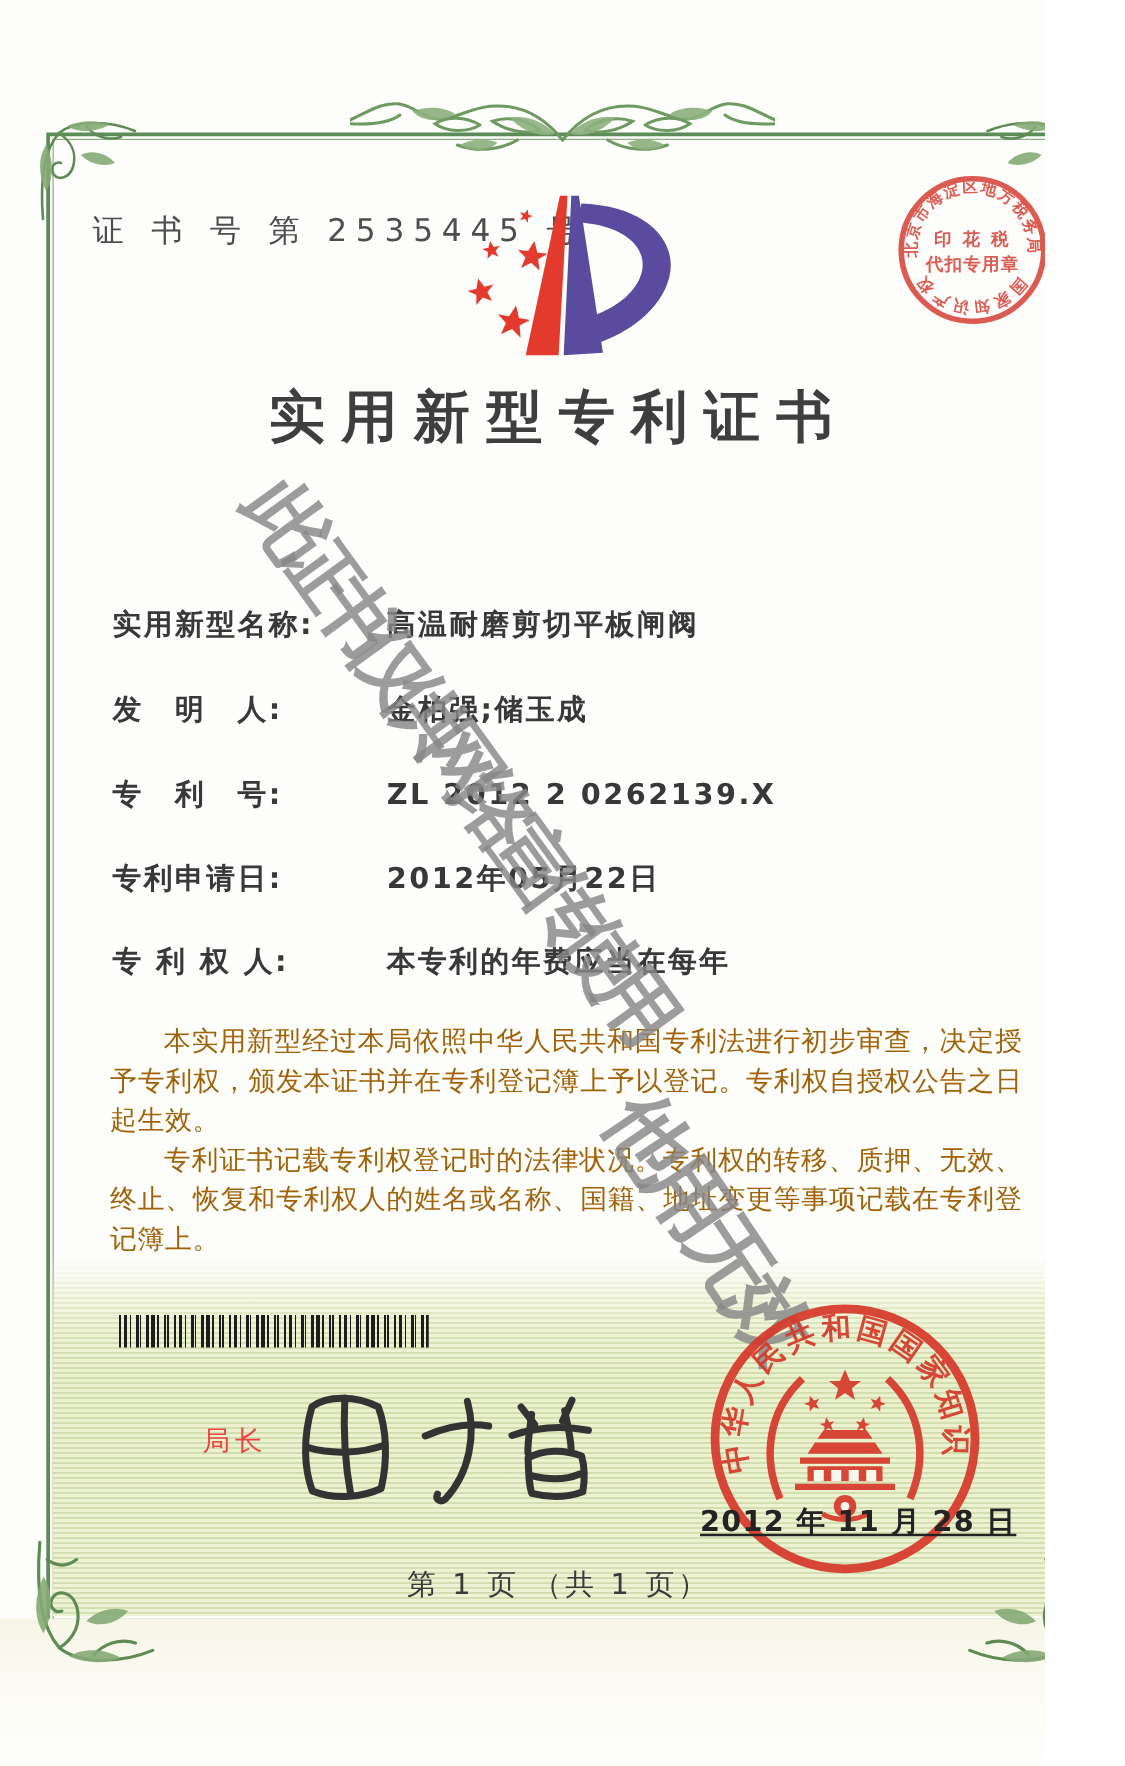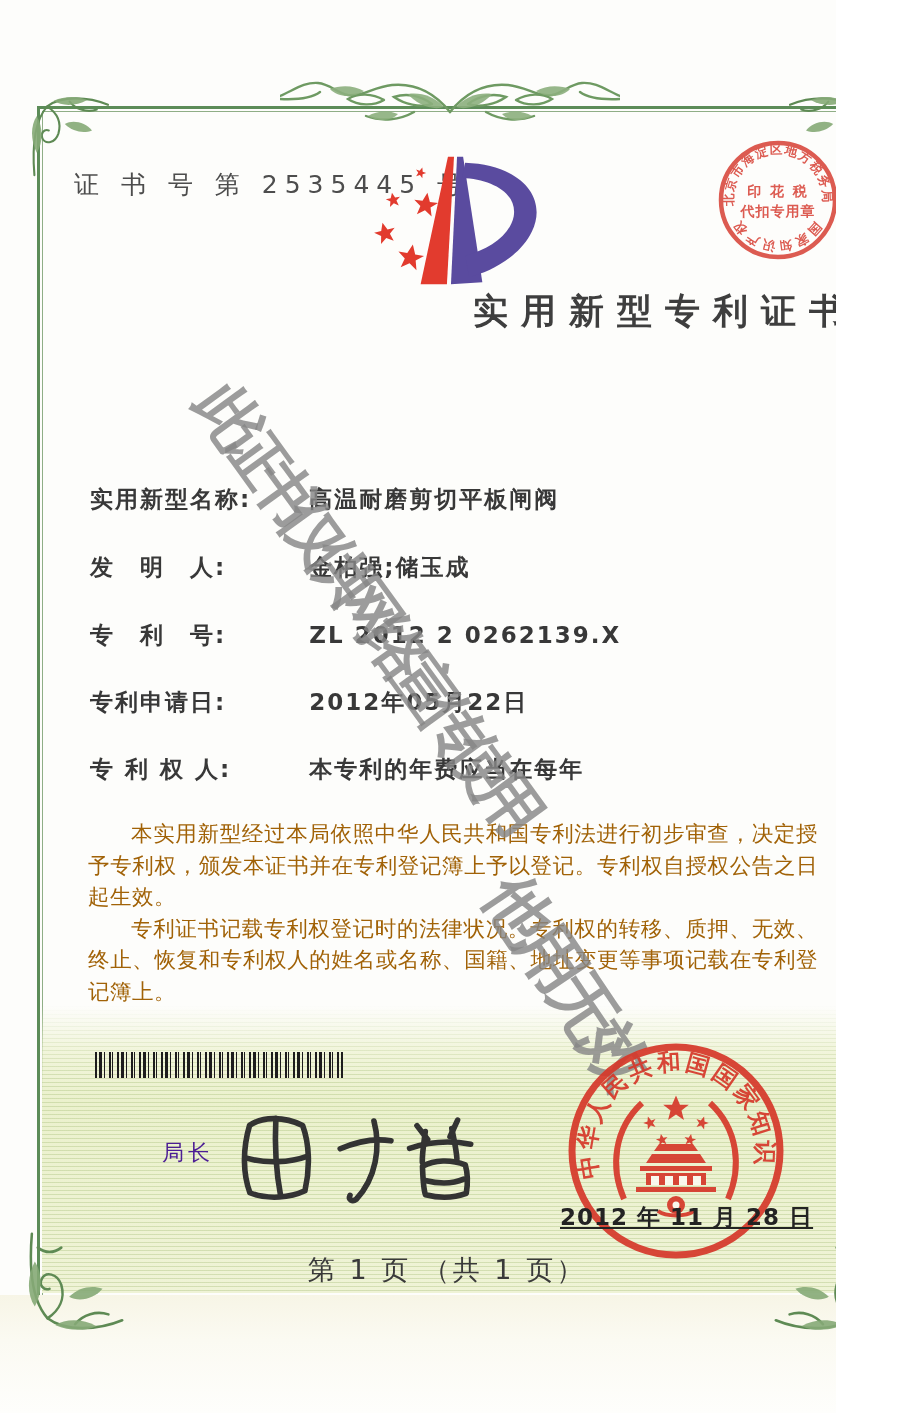--- a/index.html
+++ b/index.html
@@ -17,43 +17,43 @@
   .band-lines{position:absolute;inset:0;
     background:repeating-linear-gradient(180deg,rgba(148,176,98,.30) 0 1px,rgba(0,0,0,0) 1px 4px);
     -webkit-mask-image:linear-gradient(180deg,transparent 0,#000 70px);
     mask-image:linear-gradient(180deg,transparent 0,#000 70px);}
   .below-frame{position:absolute;left:0;top:1295px;width:900px;height:118px;
     background:linear-gradient(180deg,#f7f5e6 0,#fbfaf2 45px,#fefefc 100%);}
 
   
   .cert-no{position:absolute;left:74px;top:168px;font-size:25px;color:#4d4d4d;letter-spacing:7px;font-weight:500;z-index:3;}
   .logo{position:absolute;left:368px;top:152px;width:172px;height:148px;z-index:3;}
-  .title{position:absolute;left:37px;top:288px;width:820px;text-align:right;
-    font-family:"DejaVu Serif","Liberation Serif",serif;font-size:35px;font-weight:700;
+  .title{position:absolute;left:37px;top:304px;width:820px;text-align:center;
+    font-family:"DejaVu Serif","Liberation Serif",serif;font-size:45px;font-weight:700;
     color:#3e3e3e;letter-spacing:13px;z-index:3;}
 
   
   .field{position:absolute;left:90px;width:740px;font-size:23px;color:#383838;z-index:3;white-space:nowrap;}
   .flabel{display:inline-block;min-width:212px;font-weight:600;letter-spacing:2px;margin-top:48px;}
   .fvalue{font-weight:600;letter-spacing:2px;}
 
   
   .body-text{position:absolute;left:88px;top:818px;width:730px;z-index:3;}
   .body-text p{margin:0;text-indent:2em;font-size:21.5px;line-height:31.5px;color:#a16207;
     text-align:justify;letter-spacing:0.5px;}
 
   
   .barcode{position:absolute;left:95px;top:1052px;width:248px;height:26px;z-index:3;
     background:repeating-linear-gradient(90deg,#1d1d1d 0 2px,transparent 2px 4px,#1d1d1d 4px 7px,
       transparent 7px 9px,#1d1d1d 9px 10px,transparent 10px 14px,#1d1d1d 14px 16px,
       transparent 16px 17px,#1d1d1d 17px 18px,transparent 18px 22px);}
-  .signer-title{position:absolute;left:162px;top:1138px;font-size:22px;color:#4c1d95;letter-spacing:4px;z-index:3;}
+  .signer-title{position:absolute;left:162px;top:1138px;font-size:22px;color:#ef4444;letter-spacing:4px;z-index:3;}
   .signature{position:absolute;left:222px;top:1082px;width:255px;height:140px;z-index:3;transform:rotate(-2deg);}
   .page-footer{position:absolute;left:37px;top:1252px;width:820px;text-align:center;
-    font-size:27px;color:#3a3a3a;letter-spacing:3px;z-index:3;}
+    font-size:23px;color:#3a3a3a;letter-spacing:3px;z-index:3;}
 
   
   .tax-stamp{position:absolute;left:712px;top:134px;width:132px;height:132px;z-index:5;opacity:.88;}
   .main-seal{position:absolute;left:564px;top:1039px;width:224px;height:224px;z-index:5;opacity:.92;}
   .seal-date{position:absolute;left:560px;top:1202px;font-size:23px;font-weight:600;color:#232323;
     letter-spacing:1px;z-index:6;text-decoration:underline;}
 
   
   .wm{position:absolute;z-index:4;color:rgba(134,134,134,.82);font-weight:700;white-space:nowrap;
     transform-origin:left top;}

